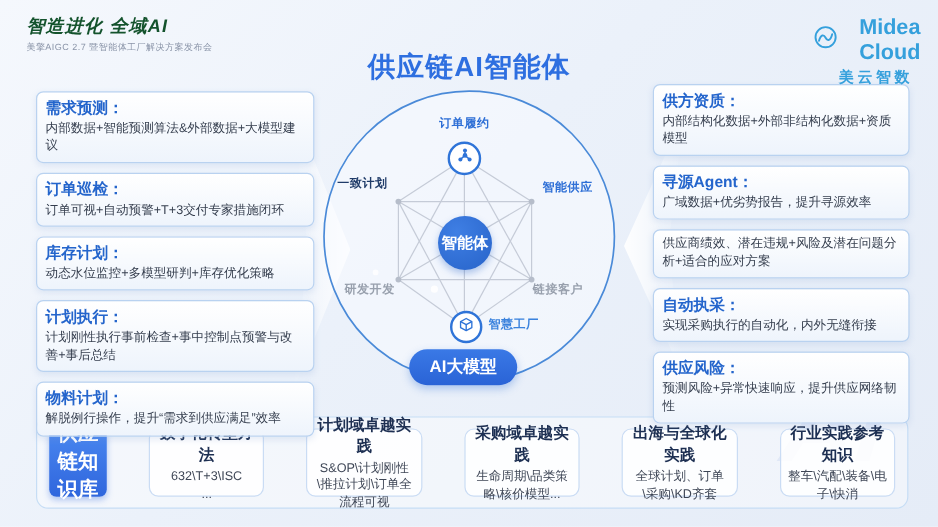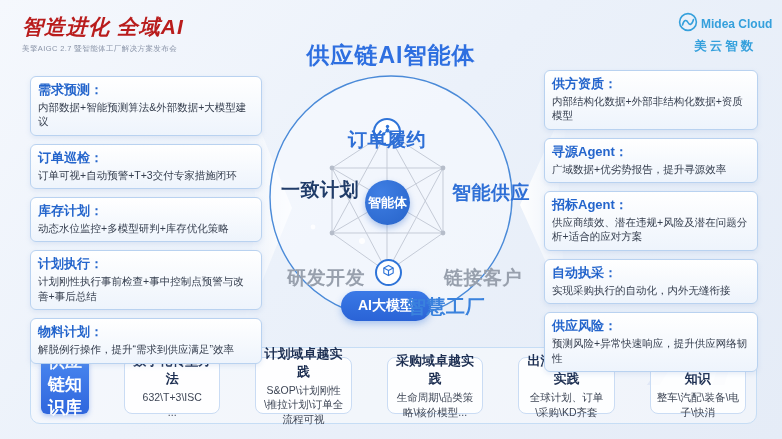--- a/index.html
+++ b/index.html
@@ -5,25 +5,25 @@
   html,body{margin:0;padding:0;}
   body{
     width:782px;height:439px;overflow:hidden;position:relative;
     font-family:"Liberation Sans","DejaVu Sans",sans-serif;
     background:linear-gradient(135deg,#f5f8fd 0%,#ebf1fa 45%,#e5ecf7 100%);
   }
   .abs{position:absolute;}
 
   
   .brand-left{left:22px;top:13px;z-index:5;}
-  .brand-title{font-size:21px;font-weight:bold;font-style:italic;color:#b91c1c;letter-spacing:1px;}
+  .brand-title{font-size:15px;font-weight:bold;font-style:italic;color:#14532d;letter-spacing:1px;}
   .brand-subtitle{font-size:7.5px;color:#8a94a8;margin-top:3px;letter-spacing:0.4px;}
   .brand-right{left:678px;top:12px;z-index:5;text-align:center;}
   .brand-right .row{display:flex;align-items:center;gap:3px;}
-  .logo-en{font-size:12px;font-weight:bold;color:#35a0dc;}
+  .logo-en{font-size:18px;font-weight:bold;color:#35a0dc;}
   .logo-cn{font-size:12.5px;font-weight:bold;color:#35a0dc;letter-spacing:3px;margin-top:2px;}
 
   .page-title{left:0;top:40px;width:782px;text-align:center;font-size:23px;font-weight:bold;color:#2e6fe0;z-index:5;letter-spacing:1px;}
 
   
   .col{z-index:4;}
   .col-left{left:30px;top:76px;width:232px;}
   .col-right{left:544px;top:70px;width:214px;}
   .panel{
     border:1.5px solid #b9d2f0;border-radius:6px;
@@ -47,21 +47,21 @@
     display:flex;align-items:center;justify-content:center;z-index:3;box-sizing:border-box;}
   .node-top{left:373px;top:118px;width:28px;height:28px;}
   .node-bottom{left:375px;top:259px;width:27px;height:27px;}
   .node-center{left:365px;top:180px;width:45px;height:45px;border-radius:50%;
     background:radial-gradient(circle at 35% 30%,#3f7fe4,#2763c9);display:flex;align-items:center;justify-content:center;
     color:#fff;font-size:13px;font-weight:bold;z-index:3;box-shadow:0 3px 6px rgba(40,100,200,0.35);}
   .ai-pill{left:341px;top:291px;width:90px;height:30px;border-radius:15px;
     background:linear-gradient(180deg,#3a79e6,#2a63d6);display:flex;align-items:center;justify-content:center;
     color:#fff;font-size:14px;font-weight:bold;z-index:3;box-shadow:0 3px 7px rgba(46,111,214,0.35);}
 
-  .dlabel{z-index:3;font-size:19px;font-weight:bold;letter-spacing:0.5px;margin-top:31px;}
+  .dlabel{z-index:3;font-size:10px;font-weight:bold;letter-spacing:0.5px;}
   .dlabel-top{left:332px;top:96px;width:110px;text-align:center;color:#2e6fd6;}
   .dlabel-left{left:281px;top:146px;color:#203c69;}
   .dlabel-right{left:452px;top:149px;color:#2e6fd6;}
   .dlabel-bl{left:287px;top:234px;color:#98a0ad;}
   .dlabel-br{left:444px;top:234px;color:#98a0ad;}
   .dlabel-bottom{left:407px;top:263px;color:#3a82dd;}
 
   
   .decor-ai{left:652px;top:312px;font-size:86px;font-weight:bold;font-style:italic;
     color:rgba(140,165,225,0.30);transform:skewX(-6deg);z-index:2;line-height:1;}
@@ -132,21 +132,20 @@
 <div class="abs col col-right">
   <div class="panel">
     <div class="panel-title">供方资质：</div>
     <div class="panel-desc">内部结构化数据+外部非结构化数据+资质模型</div>
   </div>
   <div class="panel">
     <div class="panel-title">寻源Agent：</div>
     <div class="panel-desc">广域数据+优劣势报告，提升寻源效率</div>
   </div>
   <div class="panel">
-    <div class="panel-title">招标Agent：</div>
     <div class="panel-desc">供应商绩效、潜在违规+风险及潜在问题分析+适合的应对方案</div>
   </div>
   <div class="panel">
     <div class="panel-title">自动执采：</div>
     <div class="panel-desc">实现采购执行的自动化，内外无缝衔接</div>
   </div>
   <div class="panel">
     <div class="panel-title">供应风险：</div>
     <div class="panel-desc">预测风险+异常快速响应，提升供应网络韧性</div>
   </div>

